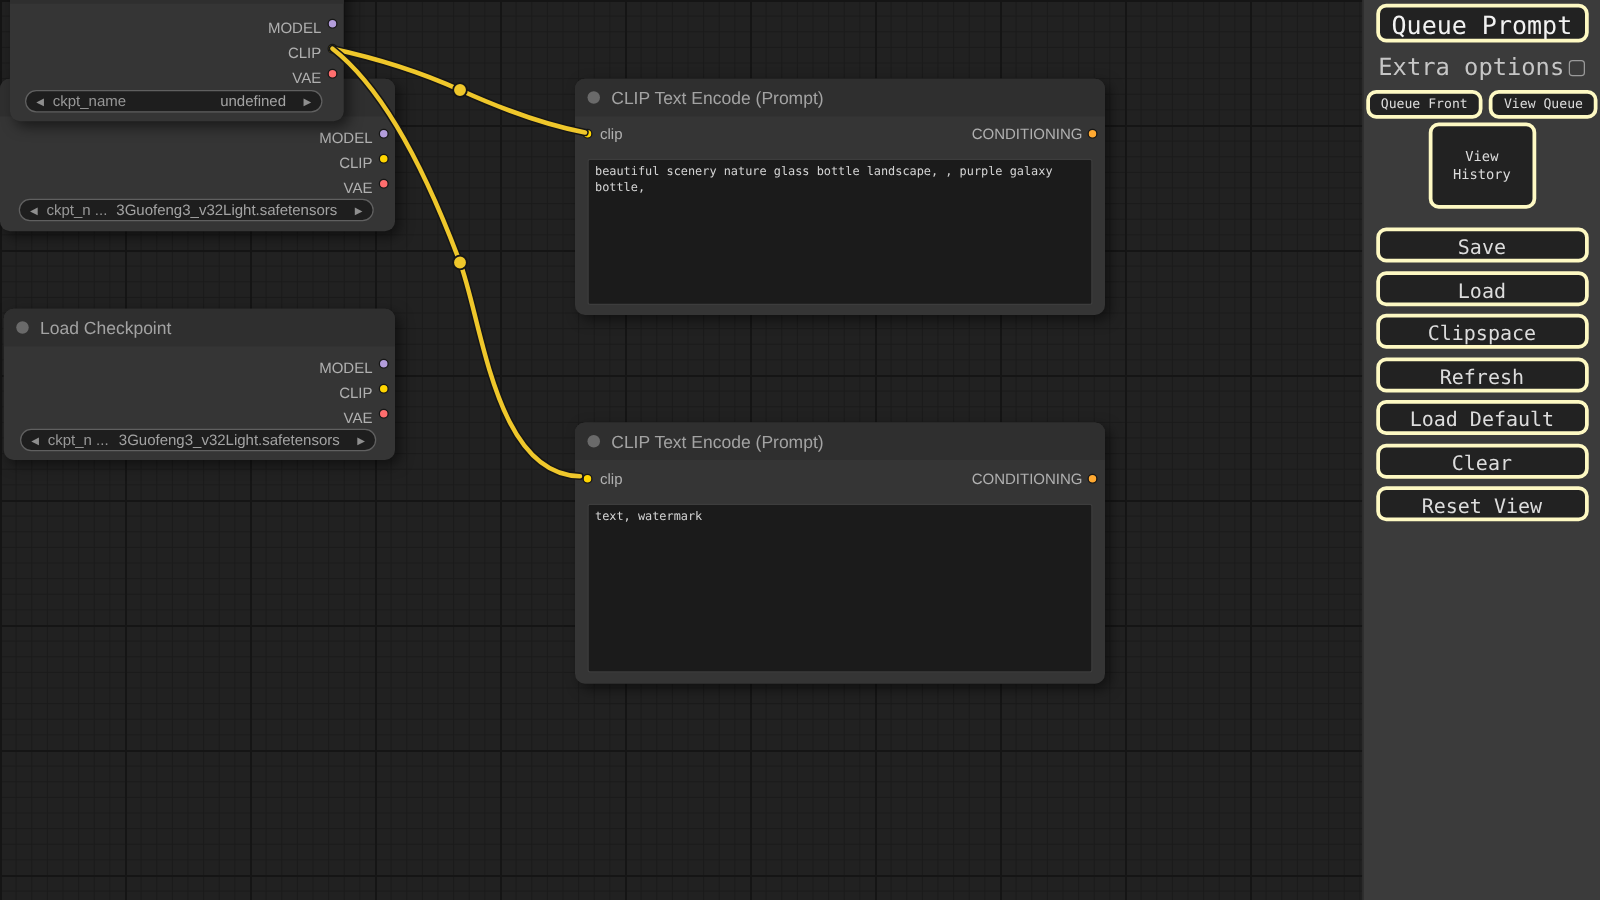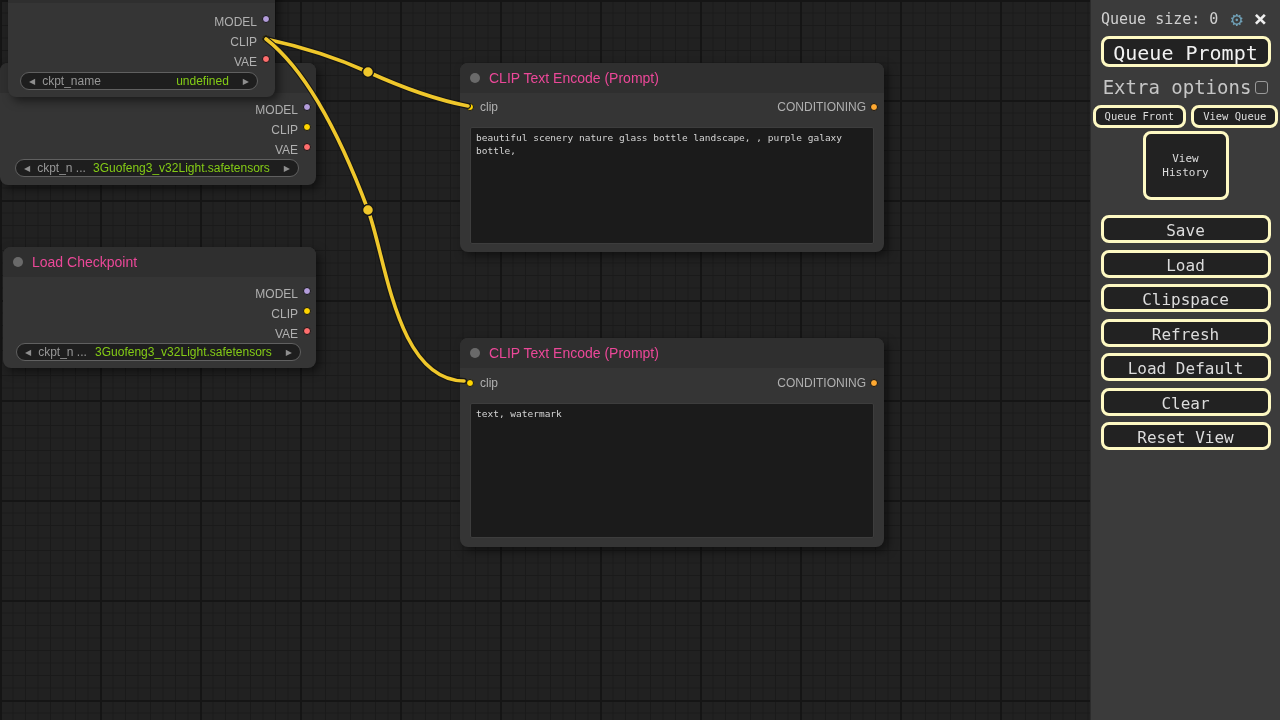--- a/index.html
+++ b/index.html
@@ -19,21 +19,21 @@
   }
 
   
   .node {
     position:absolute; background:#353535; border-radius:8px;
     box-shadow:4px 4px 10px rgba(0,0,0,0.5);
   }
   .node-title {
     position:absolute; left:0; right:0; top:0; height:30px; background:#2f2f2f;
     border-radius:8px 8px 0 0; display:flex; align-items:center; padding-left:10px;
-    color:#ec4899; font-size:14px; white-space:nowrap; overflow:hidden;
+    color:#a3a3a3; font-size:14px; white-space:nowrap; overflow:hidden;
   }
   .title-dot { width:10px; height:10px; border-radius:50%; background:#6a6a6a;
                margin-right:9px; flex:0 0 auto; }
   .out-row { position:relative; height:20px; display:flex; align-items:flex-end;
              justify-content:flex-end; padding-right:18px; }
   .out-row .label, .io-row .label { color:#b0b0b0; font-size:12px; }
   .port-dot { position:absolute; width:8px; height:8px; border-radius:50%;
               border:1px solid #161616; top:50%; margin-top:-4px; }
   .out-row .port-dot { right:5px; }
   .dot-model { background:#B39DDB; }
@@ -41,21 +41,21 @@
   .dot-vae   { background:#FF6E6E; }
   .dot-cond  { background:#FFA931; }
 
   .widget-pill {
     position:absolute; height:18px; background:#1e1e1e; border:1px solid #606060;
     border-radius:9px; display:flex; align-items:center; padding:0 8px;
     font-size:12px; white-space:nowrap; overflow:hidden;
   }
   .widget-pill .arrow { color:#8f8f8f; font-size:8px; flex:0 0 auto; }
   .widget-pill .wlabel { color:#979797; margin-left:7px; }
-  .widget-pill .wvalue { margin-left:auto; margin-right:14px; color:#84cc16; }
+  .widget-pill .wvalue { margin-left:auto; margin-right:14px; color:#a3a3a3; }
 
   .io-row { position:relative; display:flex; justify-content:space-between;
             align-items:center; height:20px; padding:0 18px 0 20px; }
   .io-row .in-dot  { left:6px; }
   .io-row .out-dot { right:6px; }
 
   textarea.prompt {
     position:absolute; resize:none; background:#1b1b1b; border:1px solid #3d3d3d;
     border-radius:2px; color:#d4d4d4; font-family:"DejaVu Sans Mono", monospace;
     font-size:9.5px; line-height:12.5px; padding:4px 5px; outline:none;
@@ -231,25 +231,20 @@
     <g>
       <path d="M 266 39 C 297 63 331 111 368 210 C 386 258 396 380 464 381" fill="none" stroke="#161616" stroke-width="6" stroke-linecap="round"></path>
       <path d="M 266 39 C 297 63 331 111 368 210 C 386 258 396 380 464 381" fill="none" stroke="#EFC72B" stroke-width="3.6" stroke-linecap="round"></path>
     </g>
     <circle cx="368" cy="72" r="5.5" fill="#EFC72B" stroke="#161616" stroke-width="1.5"></circle>
     <circle cx="368" cy="210" r="5.5" fill="#EFC72B" stroke="#161616" stroke-width="1.5"></circle>
   </svg>
 </div>
 
 <div class="sidebar">
-  <div class="sb-header">
-    <span class="sb-queue-size">Queue size: 0</span>
-    <span class="sb-gear">⚙</span>
-    <span class="sb-close">×</span>
-  </div>
 
   <button class="btn btn-queue-prompt">Queue Prompt</button>
 
   <div class="sb-extra">
     <span>Extra options</span>
     <span class="sb-checkbox"></span>
   </div>
 
   <div class="sb-small-row">
     <button class="btn btn-small">Queue Front</button>

